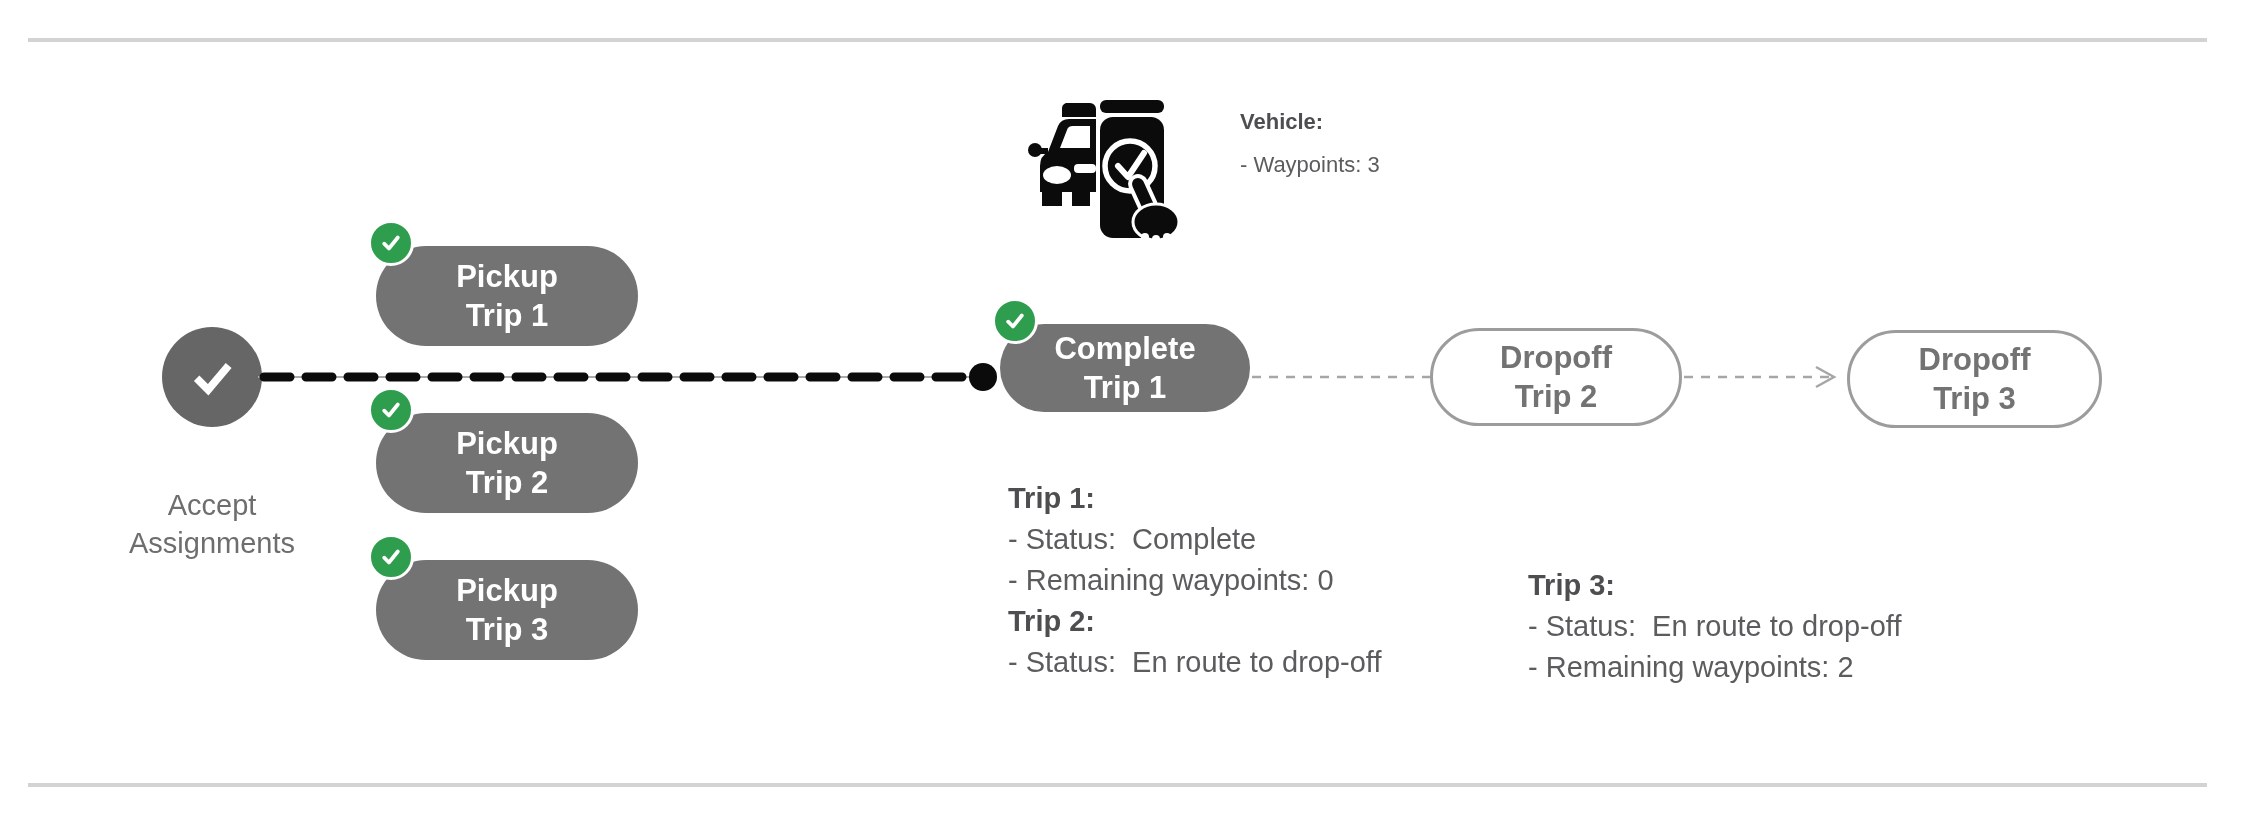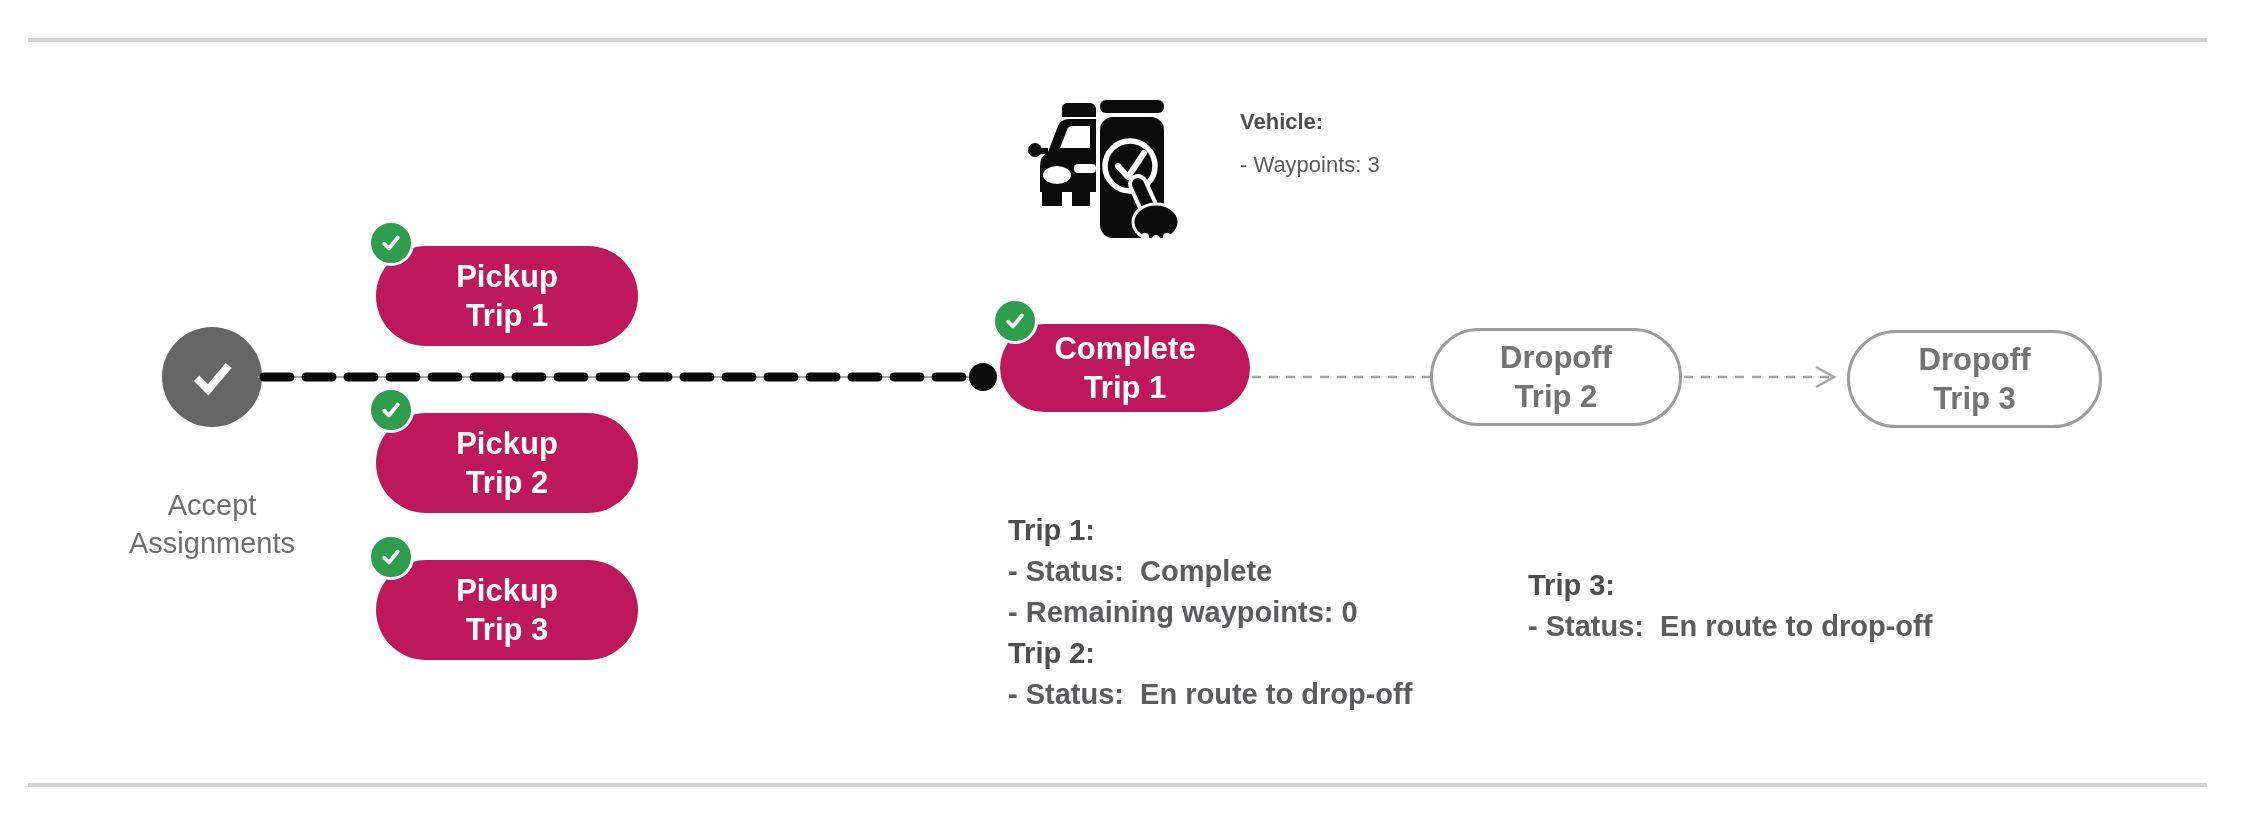--- a/index.html
+++ b/index.html
@@ -79,21 +79,21 @@
     display: flex;
     flex-direction: column;
     align-items: center;
     justify-content: center;
     font-weight: bold;
     font-size: 31px;
     line-height: 39px;
     border-radius: 60px;
     text-align: center;
   }
-  .pill.orange { background: #be185d; color: #ffffff; }
+  .pill.orange { background: #737373; color: #ffffff; }
   .pill.outline { background: #ffffff; border: 3px solid #9c9c9c; color: #737373; }
   .pill-pickup-1  { left: 376px;  top: 246px; width: 262px; height: 100px; }
   .pill-pickup-2  { left: 376px;  top: 413px; width: 262px; height: 100px; }
   .pill-pickup-3  { left: 376px;  top: 560px; width: 262px; height: 100px; }
   .pill-complete-1{ left: 1000px; top: 324px; width: 250px; height: 88px; }
   .pill-dropoff-2 { left: 1430px; top: 328px; width: 252px; height: 98px; }
   .pill-dropoff-3 { left: 1847px; top: 330px; width: 255px; height: 98px; }
   .badge {
     position: absolute;
     left: -8px;
@@ -112,24 +112,24 @@
   .main-line { left: 250px; top: 359px; width: 760px; height: 36px; }
   .gray-conn-1 { left: 1252px; top: 367px; width: 180px; height: 21px; }
   .gray-conn-2 { left: 1684px; top: 361px; width: 166px; height: 33px; }
   
   .status-block {
     position: absolute;
     font-size: 29px;
     line-height: 41px;
     color: #5c5c5e;
   }
-  .status-block.left  { left: 1008px; top: 478px; margin-top: 32px; }
+  .status-block.left  { left: 1008px; top: 478px; }
   .status-block.right { left: 1528px; top: 565px; }
   .status-heading { font-weight: bold; color: #4e4e50; }
-  .status-line { white-space: pre; font-weight: bold; }
+  .status-line { white-space: pre; }
 </style>
 </head>
 <body>
 
 <div class="canvas">
 
   <div class="rule top"></div>
   <div class="rule bottom"></div>
 
 
@@ -237,15 +237,16 @@
     <div class="status-heading">Trip 1:</div>
     <div class="status-line">- Status:  Complete</div>
     <div class="status-line">- Remaining waypoints: 0</div>
     <div class="status-heading">Trip 2:</div>
     <div class="status-line">- Status:  En route to drop-off</div>
   </div>
 
   <div class="status-block right">
     <div class="status-heading">Trip 3:</div>
     <div class="status-line">- Status:  En route to drop-off</div>
+    <div class="status-line">- Remaining waypoints: 2</div>
   </div>
 
 </div>
 
 </body></html>

